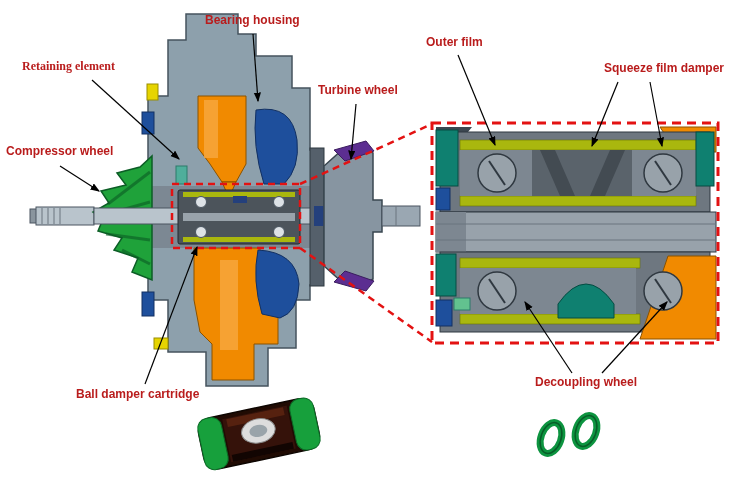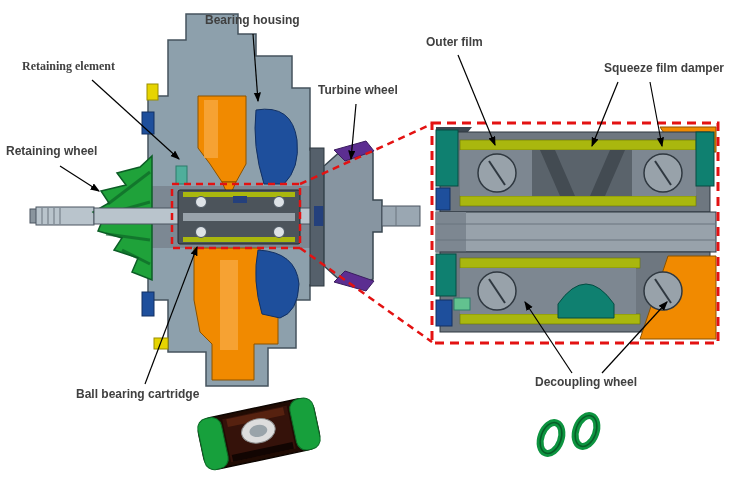--- a/index.html
+++ b/index.html
@@ -8,21 +8,21 @@
     width:735px;height:485px;
     background:#ffffff;
     font-family:"Liberation Sans", sans-serif;
     overflow:hidden;
   }
   .stage svg{position:absolute;left:0;top:0;}
   .label{
     position:absolute;
     font-size:12px;
     font-weight:bold;
-    color:#404040;
+    color:#b91c1c;
     white-space:nowrap;
     line-height:1.1;
   }
 </style>
 </head>
 <body>
 
 <div class="stage">
 
   <svg width="735" height="485" viewBox="0 0 735 485">
@@ -181,20 +181,20 @@
       <line x1="618" y1="82" x2="592" y2="146" marker-end="url(#arrow)"></line>
       <line x1="650" y1="82" x2="662" y2="146" marker-end="url(#arrow)"></line>
       <line x1="145" y1="384" x2="197" y2="247" marker-end="url(#arrow)"></line>
       <line x1="572" y1="373" x2="525" y2="302" marker-end="url(#arrow)"></line>
       <line x1="602" y1="373" x2="667" y2="302" marker-end="url(#arrow)"></line>
     </g>
   </svg>
 
   <div class="label" style="left:205px;top:14px;">Bearing housing</div>
   <div class="label" style="left:22px;top:60px;font-family:Liberation Serif, serif;">Retaining element</div>
-  <div class="label" style="left:6px;top:145px;">Retaining wheel</div>
+  <div class="label" style="left:6px;top:145px;">Compressor wheel</div>
   <div class="label" style="left:318px;top:84px;">Turbine wheel</div>
   <div class="label" style="left:426px;top:36px;">Outer film</div>
   <div class="label" style="left:568px;top:62px;margin-left:36px;">Squeeze film damper</div>
-  <div class="label" style="left:76px;top:388px;">Ball bearing cartridge</div>
+  <div class="label" style="left:76px;top:388px;">Ball damper cartridge</div>
   <div class="label" style="left:535px;top:376px;">Decoupling wheel</div>
 
 </div>
 
 </body></html>

